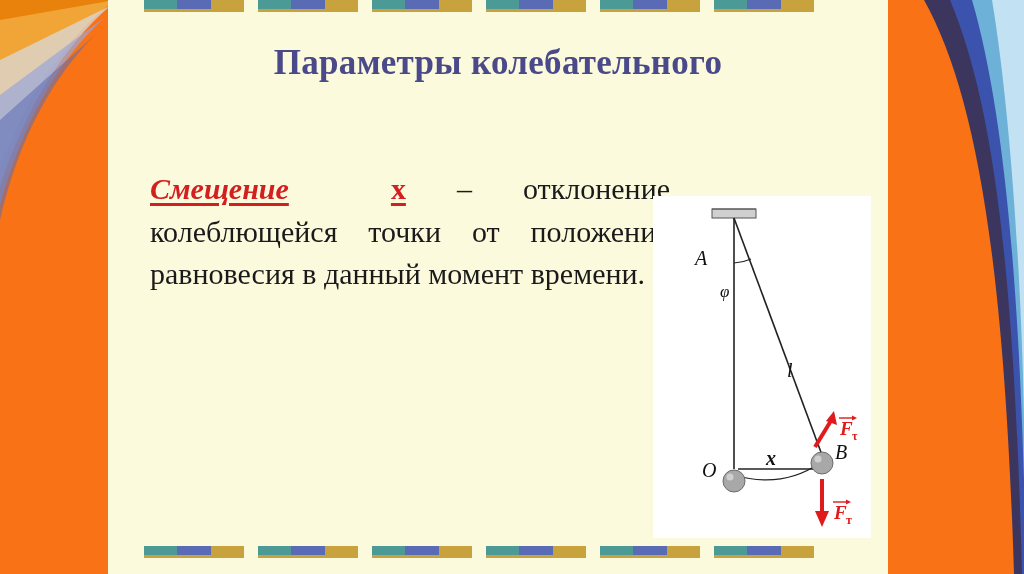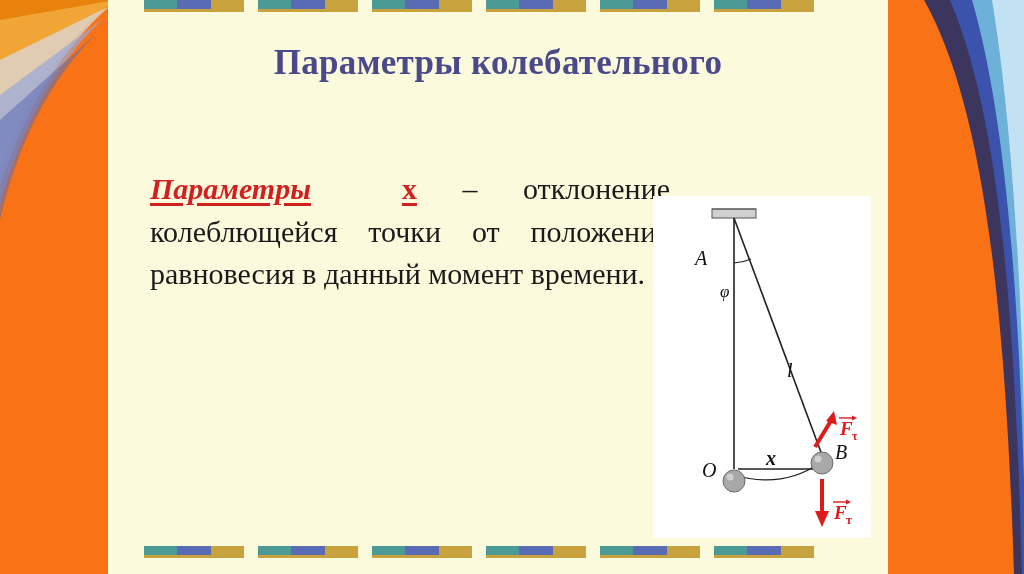--- a/index.html
+++ b/index.html
@@ -214,21 +214,21 @@
         </div>
         <div class="line" style="background:#c8a23c"></div>
       </div>
     </div>
 
     <div class="title">
       <div>Параметры колебательного</div>
     </div>
 
     <div class="body-text">
-      <span class="term">Параметры</span>
+      <span class="term">Смещение</span>
       <span>&nbsp;</span><span class="term-var">x</span>
       <span>– отклонение колеблющейся точки от положения равновесия в данный момент времени.</span>
     </div>
 
     <div class="figure">
       <svg width="216" height="340" viewBox="0 0 216 340" xmlns="http://www.w3.org/2000/svg">
 
         <rect x="58" y="12" width="44" height="9" fill="#d0d0d0" stroke="#555" stroke-width="1"></rect>
         <line x1="58" y1="12" x2="102" y2="12" stroke="#555" stroke-width="1"></line>
 

